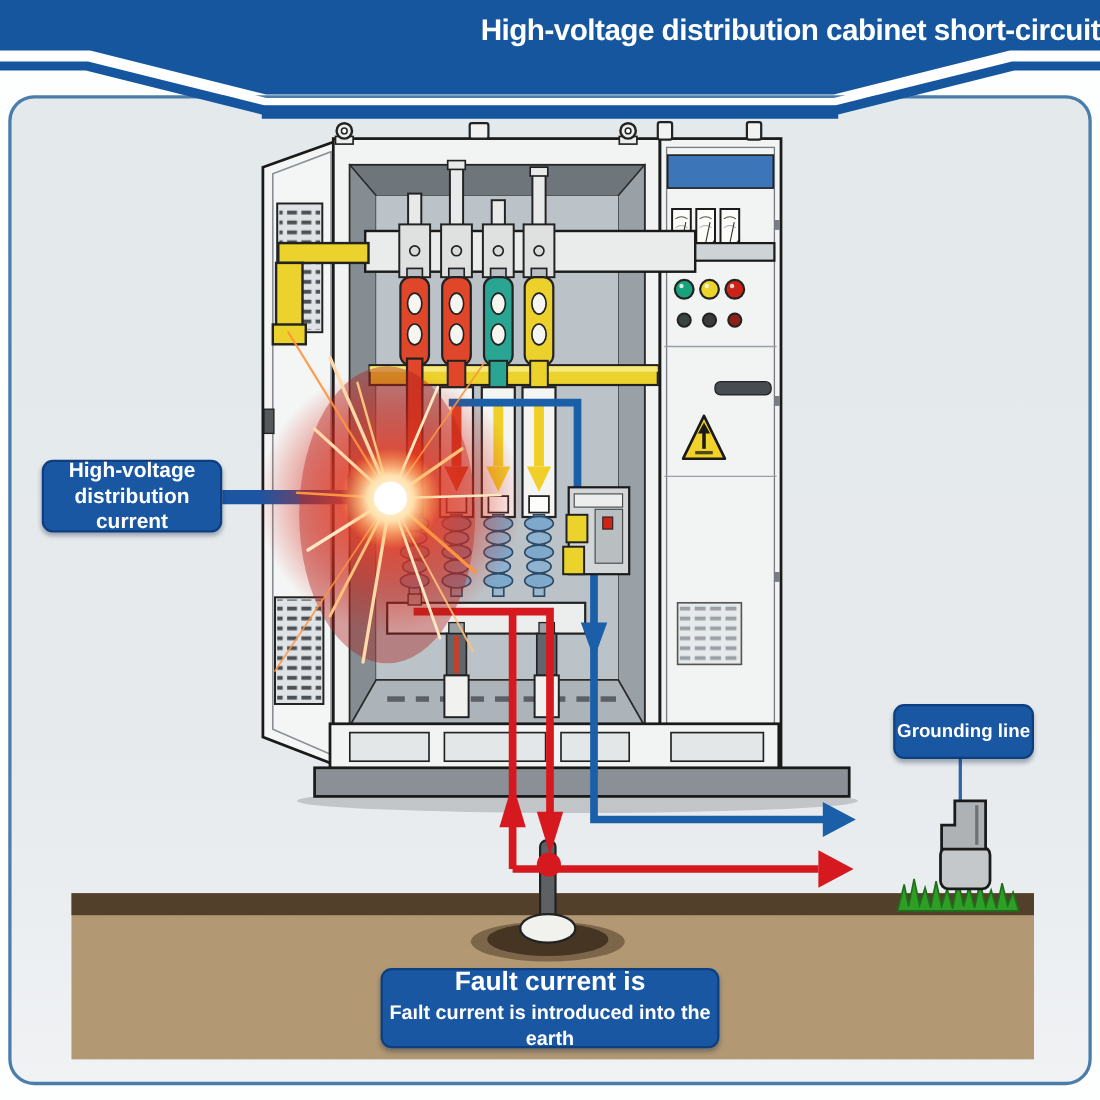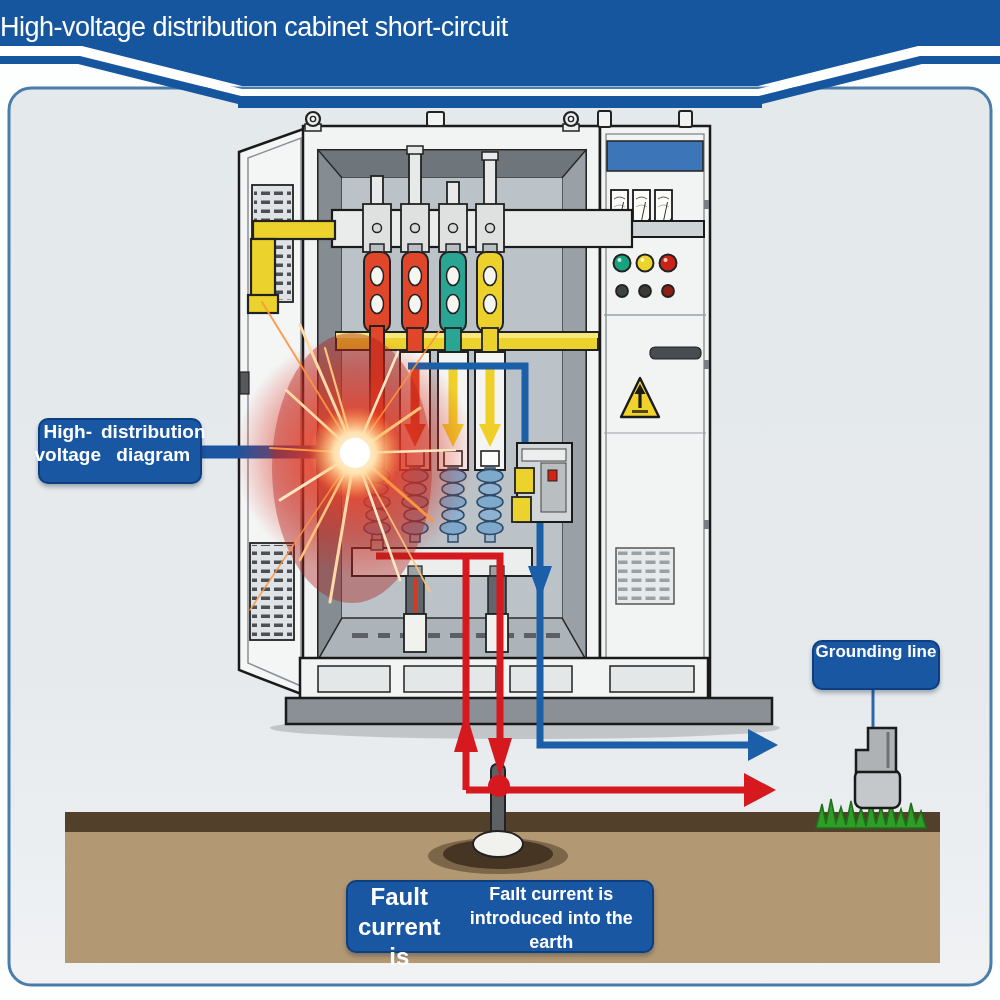--- a/index.html
+++ b/index.html
@@ -1,22 +1,22 @@
 <!DOCTYPE html>
 <html><head>
 <meta charset="utf-8">
 <style>
   html,body{margin:0;padding:0;background:#ffffff;}
   .stage{position:relative;width:1000px;height:1000px;overflow:hidden;
          font-family:"Liberation Sans","DejaVu Sans",sans-serif;background:#fdfefe;}
   svg{position:absolute;left:0;top:0;}
-  .banner-title{position:absolute;left:0;top:10px;width:1000px;text-align:left;z-index:6;
-    color:#ffffff;font-weight:normal;font-size:27px;line-height:34px;letter-spacing:-0.5px;}
+  .banner-title{position:absolute;left:0;top:10px;width:1000px;text-align:right;z-index:6;
+    color:#ffffff;font-weight:bold;font-size:27px;line-height:34px;letter-spacing:-0.5px;}
   .lbl{position:absolute;z-index:6;background:#1a57a3;border:2px solid #0d3f80;border-radius:10px;
-    color:#ffffff;font-weight:bold;text-align:center;display:flex;flex-direction:row;
+    color:#ffffff;font-weight:bold;text-align:center;display:flex;flex-direction:column;
     justify-content:center;box-shadow:0 3px 4px rgba(20,40,70,0.35);}
   .lbl-cabinet{left:38px;top:418px;width:160px;height:62px;font-size:19px;line-height:23px;}
   .lbl-grounding{left:812px;top:640px;width:124px;height:46px;font-size:17px;}
   .lbl-fault{left:346px;top:880px;width:304px;height:69px;}
   .lbl-fault .l1{font-size:24px;line-height:30px;}
   .lbl-fault .l2{font-size:18px;line-height:24px;}
 </style>
 </head>
 <body>
 
@@ -336,21 +336,21 @@
     <polygon points="238,96 762,96 762,108 238,108" fill="#15569f"></polygon>
   </g>
 </svg>
 
 <div class="banner-title">
   <div>High-voltage distribution cabinet short-circuit</div>
 </div>
 
 <div class="lbl lbl-cabinet">
   <div>High-voltage</div>
-  <div>distribution diagram</div>
+  <div>distribution current</div>
 </div>
 
 <div class="lbl lbl-fault">
   <div class="l1">Fault current is</div>
   <div class="l2">Faılt current is introduced into the earth</div>
 </div>
 
 <div class="lbl lbl-grounding">
   <div>Grounding line</div>
 </div>

